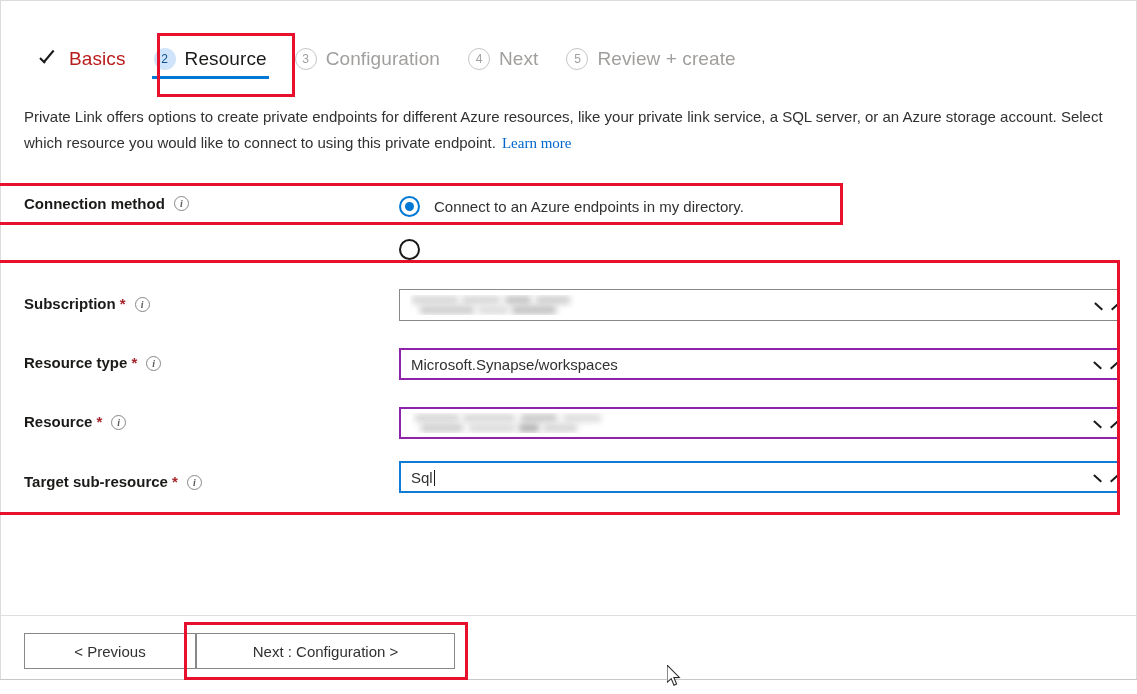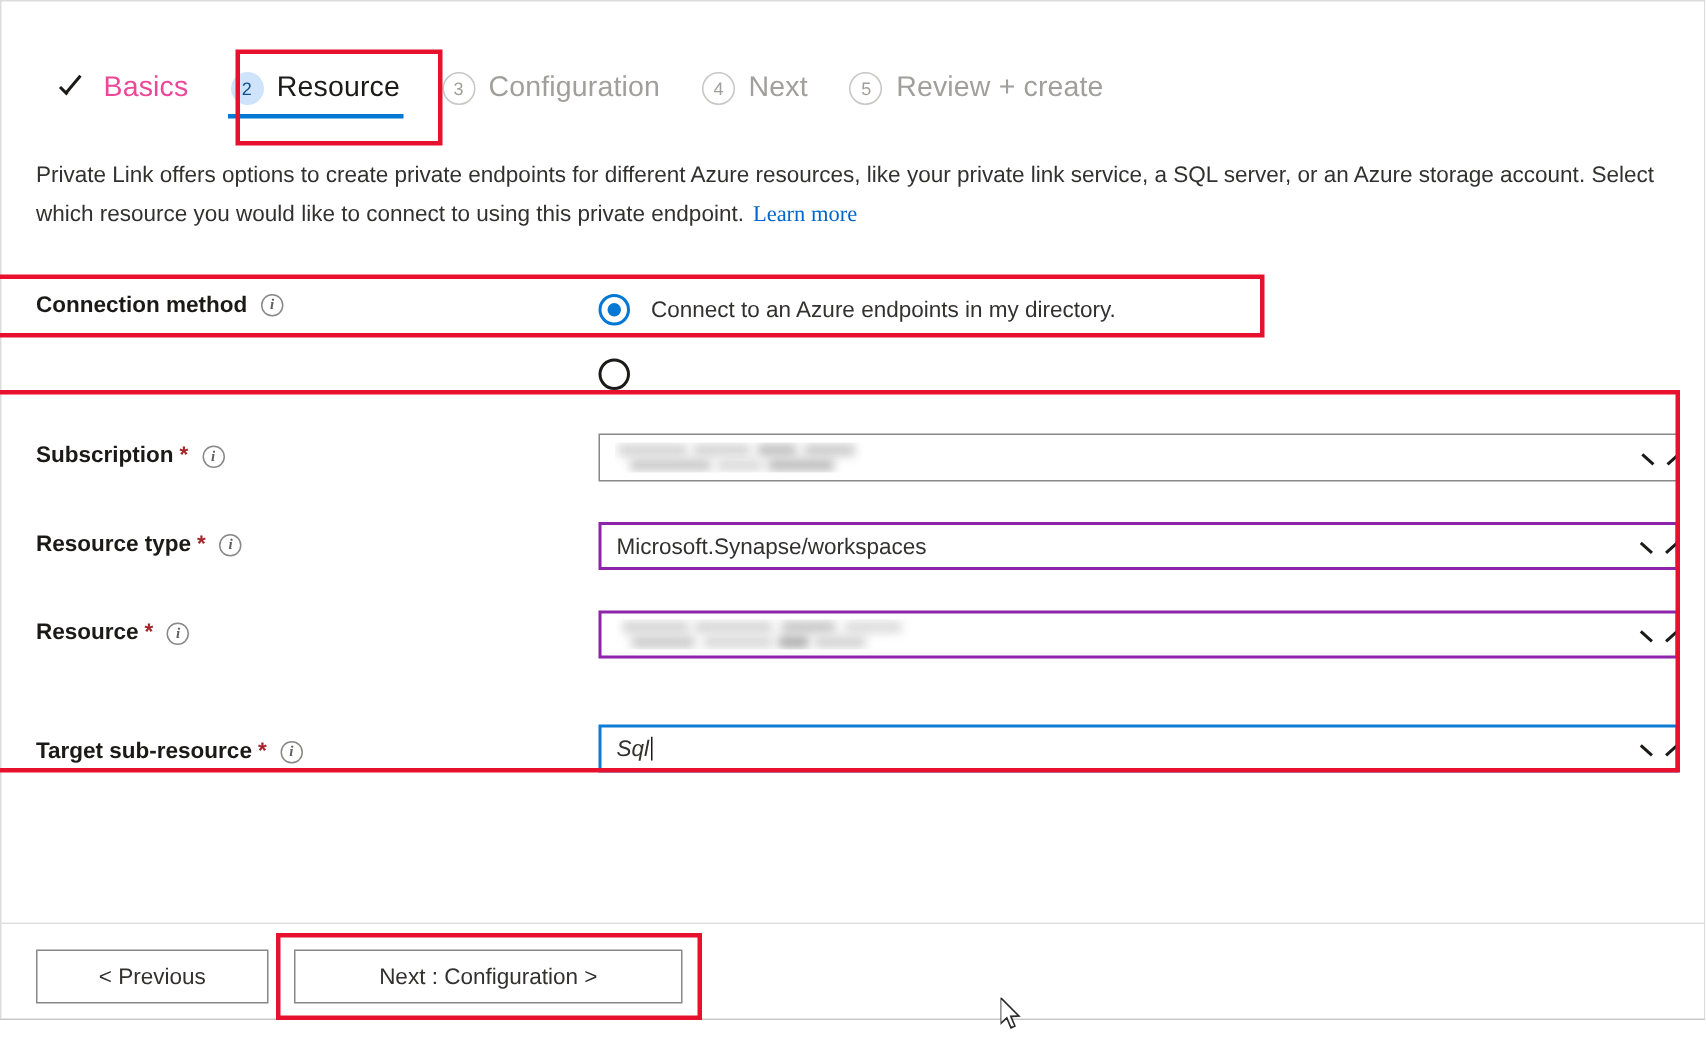--- a/index.html
+++ b/index.html
@@ -40,21 +40,21 @@
     height: 46px;
     position: relative;
     padding: 0 14px;
     cursor: pointer;
     white-space: nowrap;
   }
   .tab .tab-label {
     font-size: 19px;
     letter-spacing: 0.1px;
   }
-  .tab.done .tab-label { color:#ec4899; }
+  .tab.done .tab-label { color:#b91c1c; }
   .tab.active .tab-label { color:#1b1a19; }
   .tab.future .tab-label { color:#a19f9d; }
 
   .tab-check {
     width: 22px; height: 22px;
     margin-right: 9px;
     position: relative;
     flex: 0 0 auto;
   }
   .tab-check::before {
@@ -252,21 +252,21 @@
     background:#ffffff;
     color:#323130;
     font-size:15px;
     font-family:"Liberation Sans", sans-serif;
     display:flex;
     align-items:center;
     justify-content:center;
     cursor:pointer;
     padding:0 16px;
   }
-  #btn-previous { left:24px;  top:633px; width:155px; }
+  #btn-previous { left:24px;  top:633px; width:172px; }
   #btn-next     { left:196px; top:633px; width:259px; }
 
   
   .redbox {
     position:absolute;
     border:3px solid #e8112d;
     pointer-events:none;
   }
   #redbox-tab        { left:157px; top:33px;  width:138px; height:64px; }
   #redbox-conn       { left:-4px;  top:183px; width:847px; height:42px; }
@@ -386,26 +386,26 @@
           <span style="left:10px; top:11px; width:42px; height:8px; background:#c8c8c8;"></span>
           <span style="left:58px; top:11px; width:46px; height:8px; background:#d6d6d6;"></span>
           <span style="left:108px;top:11px; width:20px; height:8px; background:#a8a8a8;"></span>
           <span style="left:132px;top:11px; width:34px; height:8px; background:#d0d0d0;"></span>
         </div>
       </div>
       <span class="caret"></span>
     </div>
   </div>
 
-  <div class="row-label field-label" style="left:24px; top:492px;">
+  <div class="row-label field-label" style="left:24px; top:473px;">
     <span>Target sub-resource</span>
     <span class="req-star">*</span>
     <span class="info-icon">i</span>
   </div>
-  <div class="field-ctl" style="top:483px;font-style:italic;">
+  <div class="field-ctl" style="top:461px;">
     <div class="combo blue">
       <div class="combo-value"><span>Sql</span><span class="caret-bar"></span></div>
       <span class="caret"></span>
     </div>
   </div>
 
   <div class="footer-rule"></div>
   <div class="btn" id="btn-previous">&lt; Previous</div>
   <div class="btn" id="btn-next">Next : Configuration &gt;</div>
 

